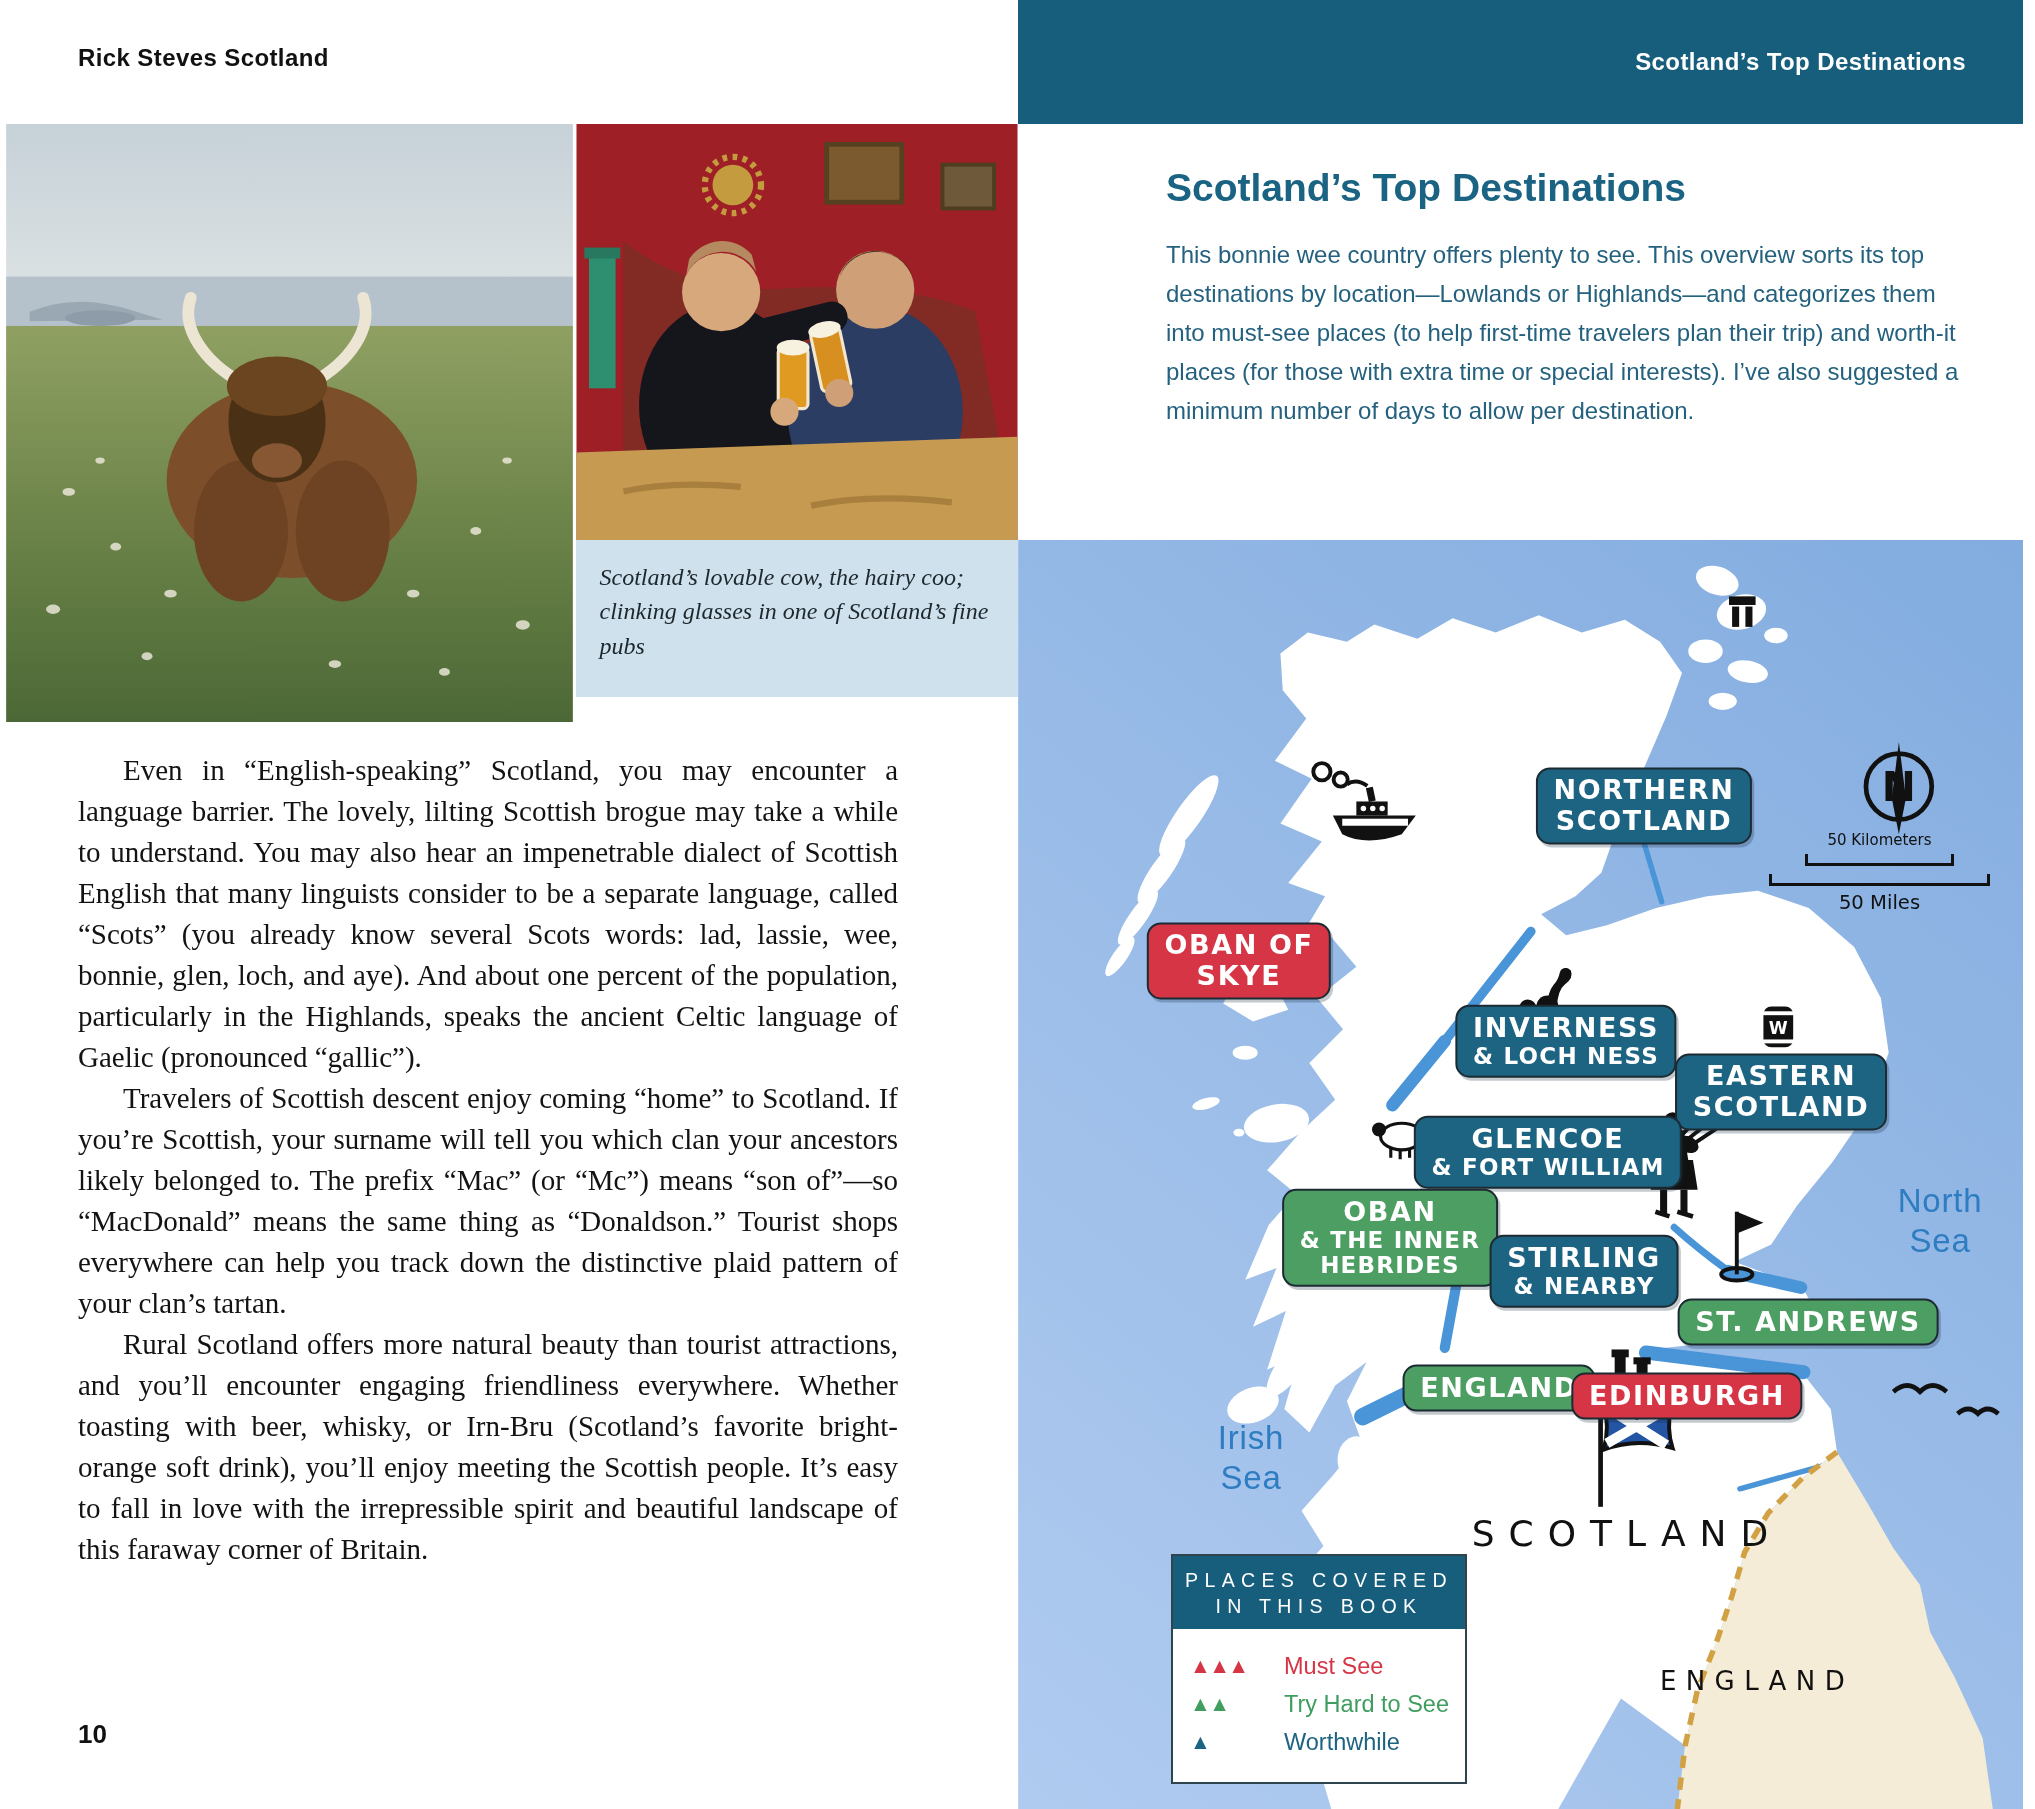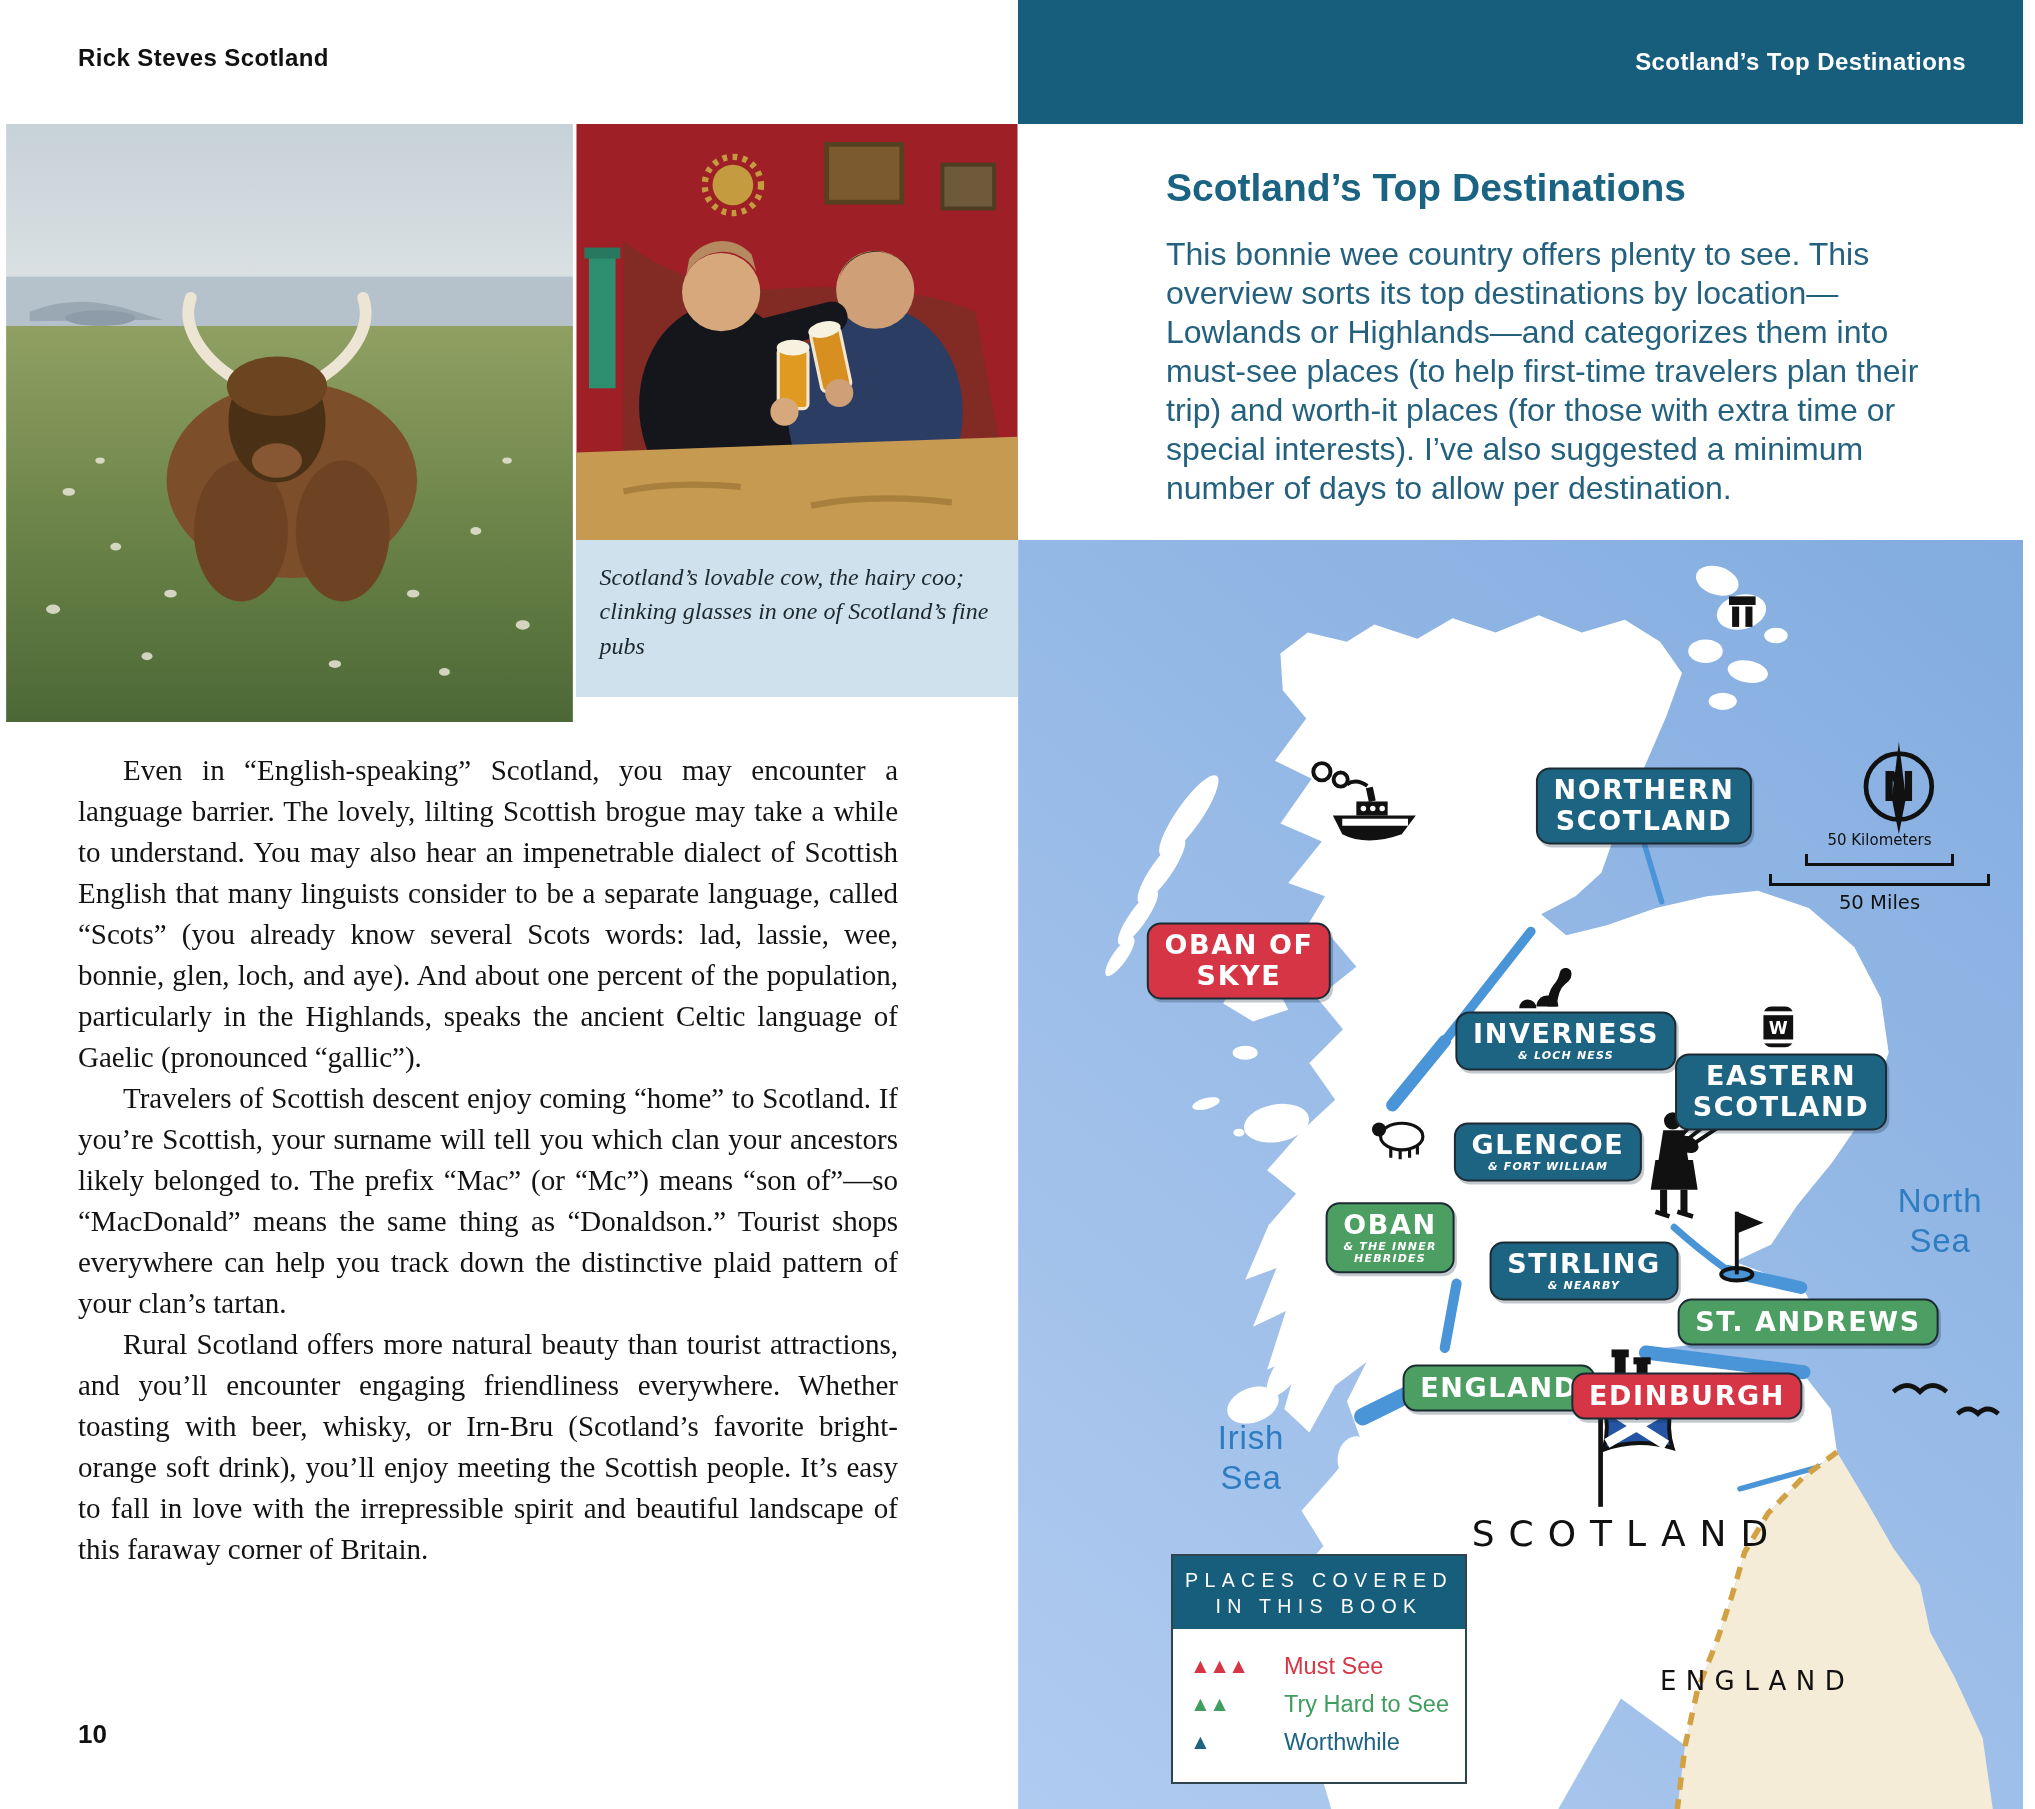--- a/index.html
+++ b/index.html
@@ -19,31 +19,31 @@
         font-family:"Liberation Serif",serif;font-size:29px;line-height:41px;color:#131313;
         text-align:justify;}
   .body-text p{margin:0;text-indent:45px;}
   .page-number{position:absolute;left:78px;top:1719px;font-size:26px;font-weight:bold;color:#111;}
 
   
   .page-right-band{position:absolute;left:1018px;top:0;width:1018px;height:124px;background:#175e7d;
         display:flex;align-items:center;justify-content:flex-end;padding-right:70px;box-sizing:border-box;}
   .running-header-right{color:#ffffff;font-size:24px;font-weight:bold;letter-spacing:0.4px;}
   .right-title{position:absolute;left:1166px;top:166px;font-size:39px;font-weight:bold;color:#1b6382;}
-  .right-intro{position:absolute;left:1166px;top:235px;width:803px;font-size:32px;line-height:39px;
+  .right-intro{position:absolute;left:1166px;top:235px;width:803px;font-size:24px;line-height:39px;
         color:#24617e;}
 
   
   .map{position:absolute;left:1018px;top:540px;width:1018px;height:1269px;overflow:hidden;}
   .map svg.base{position:absolute;left:0;top:0;}
   .mlabel{position:absolute;transform:translate(-50%,-50%);border:2.3px solid #1c2b33;border-radius:14px;
         color:#fff;font-family:"DejaVu Sans",sans-serif;font-weight:bold;text-align:center;
         padding:6.3px 15.7px;line-height:1.12;box-shadow:2.3px 3.1px 0 rgba(20,40,60,0.25);white-space:nowrap;}
   .mlabel .big{display:block;font-size:27px;letter-spacing:1.6px;}
-  .mlabel .small{display:block;font-size:11px;letter-spacing:1.2px;font-style:italic;}
+  .mlabel .small{display:block;font-size:23px;letter-spacing:1.2px;}
   .teal{background:#1d6382;}
   .green{background:#4d9e63;}
   .red{background:#d63546;}
 
   .sea-text{position:absolute;transform:translate(-50%,-50%);color:#2e7cc1;font-size:33px;
         text-align:center;line-height:1.2;letter-spacing:0.8px;}
   .country-text{position:absolute;transform:translate(-50%,-50%);color:#111;text-align:center;
         font-family:"DejaVu Sans",sans-serif;white-space:nowrap;}
   .scotland-text{font-size:36px;letter-spacing:14px;font-weight:500;}
   .england-text{font-size:26px;letter-spacing:9.4px;font-weight:500;text-align:center;}

